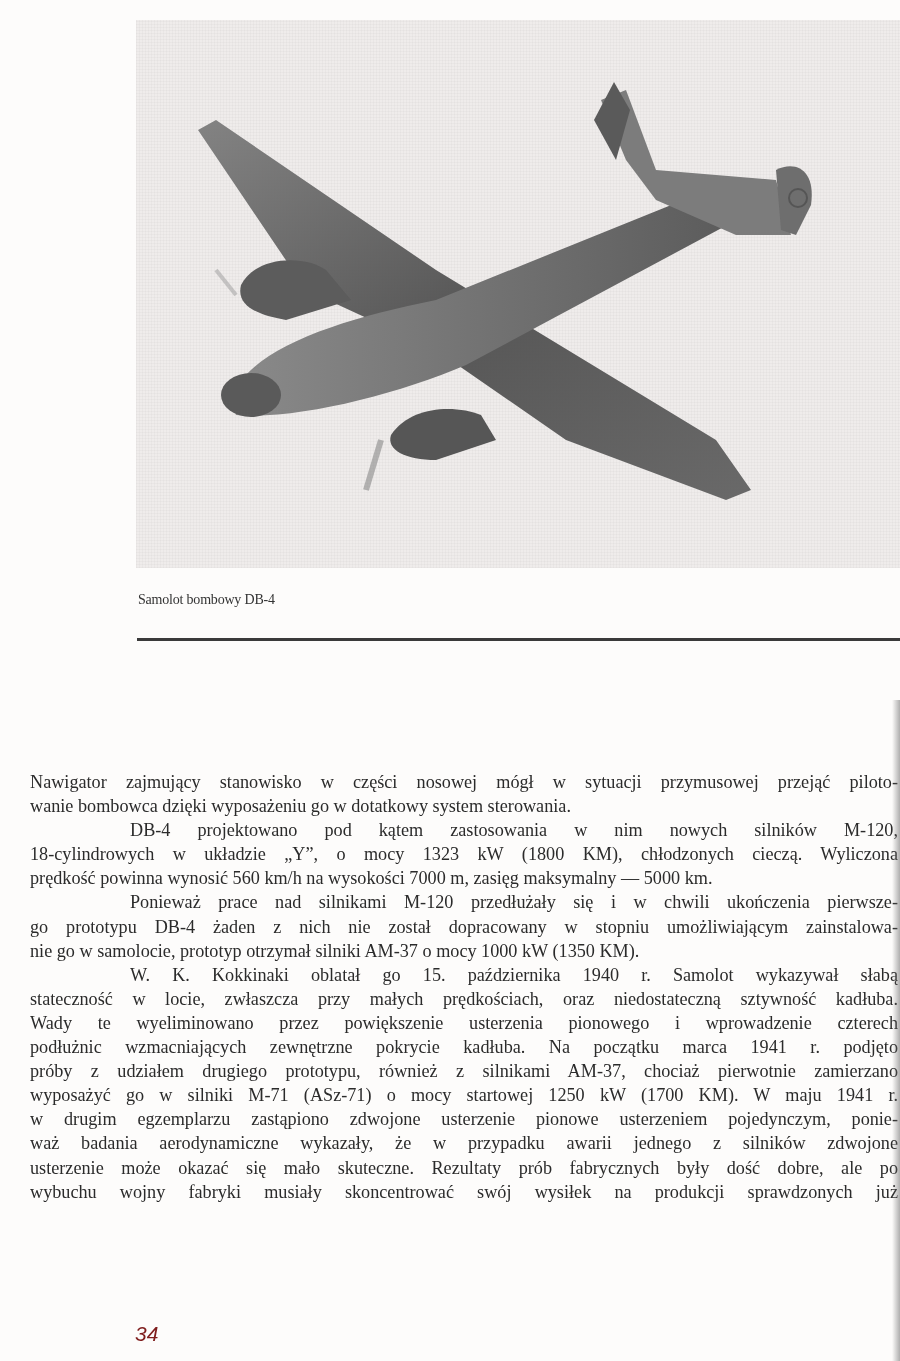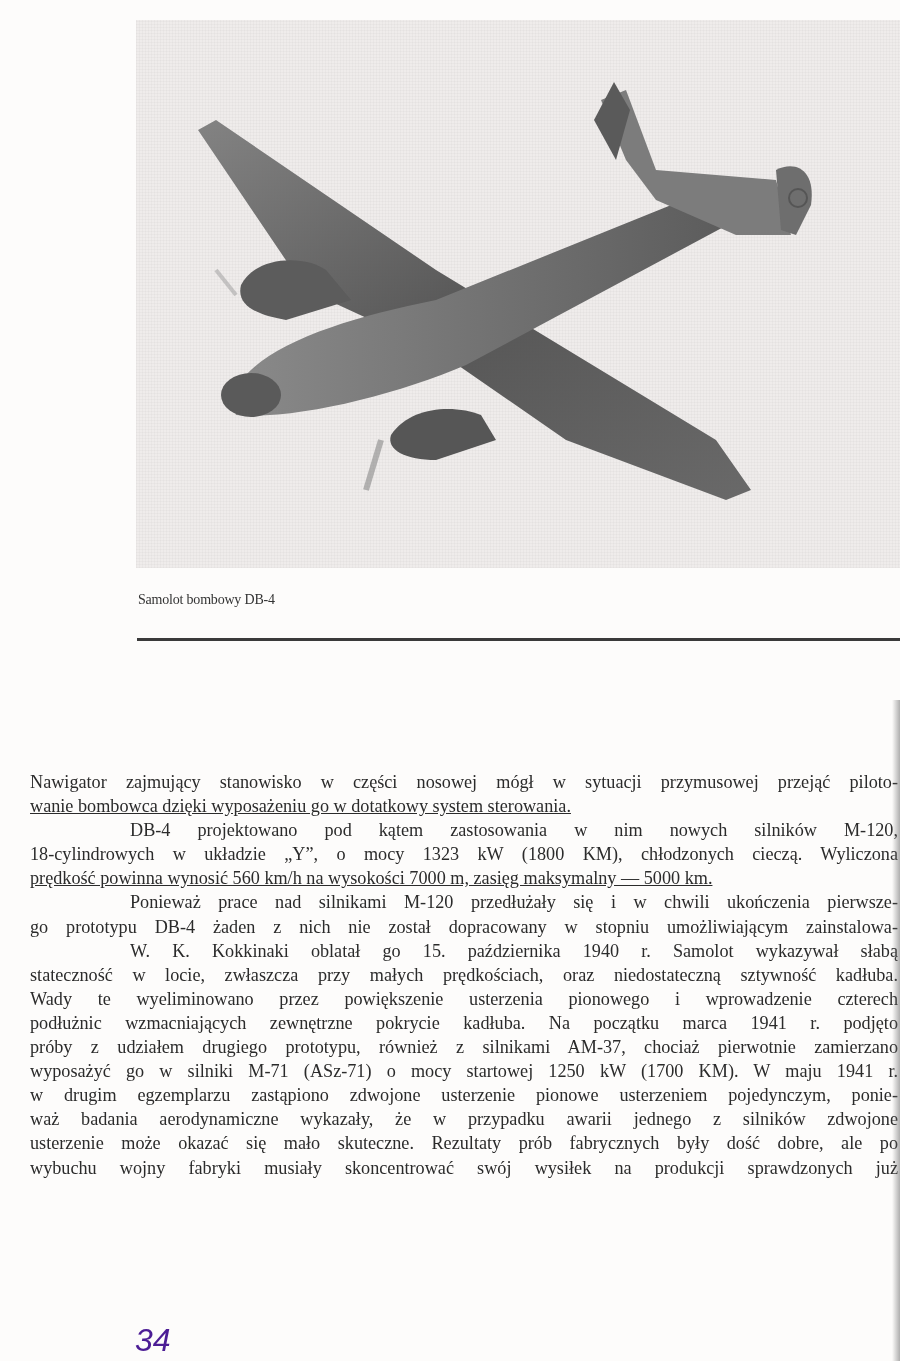--- a/index.html
+++ b/index.html
@@ -25,25 +25,25 @@
   .rule {
     position:absolute; left:137px; top:638px; width:763px; height:3px;
     background:#3a3a3a;
   }
   .text {
     position:absolute; left:30px; top:770px; width:870px;
     font-size:18.2px; line-height:24.1px; color:#2b2b2b;
   }
   .line { white-space:nowrap; display:block; text-align:justify; text-align-last:justify; width:868px; overflow:hidden; }
   .line.indent { padding-left:100px; width:768px; }
-  .line.last { text-align-last:left;text-decoration:underline; }
+  .line.last { text-align-last:left; }
   .page-number {
     position:absolute; left:135px; top:1322px;
     font-family:"Liberation Sans","DejaVu Sans",sans-serif;
-    font-style:italic; font-size:32px; color:#4c1d95;
+    font-style:italic; font-size:21px; color:#7f1d1d;
   }
   .edge {
     position:absolute; right:0; top:700px; width:8px; height:661px;
     background:linear-gradient(90deg, rgba(120,120,120,0.0), rgba(110,110,110,0.55));
   }
 </style>
 </head>
 <body>
 
 <div class="photo">
@@ -84,20 +84,21 @@
 <div class="rule"></div>
 
 <div class="text">
   <span class="line">Nawigator zajmujący stanowisko w części nosowej mógł w sytuacji przymusowej przejąć piloto-</span>
   <span class="line last">wanie bombowca dzięki wyposażeniu go w dotatkowy system sterowania.</span>
   <span class="line indent">DB-4 projektowano pod kątem zastosowania w nim nowych silników M-120,</span>
   <span class="line">18-cylindrowych w układzie „Y”, o mocy 1323 kW (1800 KM), chłodzonych cieczą. Wyliczona</span>
   <span class="line last">prędkość powinna wynosić 560 km/h na wysokości 7000 m, zasięg maksymalny — 5000 km.</span>
   <span class="line indent">Ponieważ prace nad silnikami M-120 przedłużały się i w chwili ukończenia pierwsze-</span>
   <span class="line">go prototypu DB-4 żaden z nich nie został dopracowany w stopniu umożliwiającym zainstalowa-</span>
+  <span class="line last">nie go w samolocie, prototyp otrzymał silniki AM-37 o mocy 1000 kW (1350 KM).</span>
   <span class="line indent">W. K. Kokkinaki oblatał go 15. października 1940 r. Samolot wykazywał słabą</span>
   <span class="line">stateczność w locie, zwłaszcza przy małych prędkościach, oraz niedostateczną sztywność kadłuba.</span>
   <span class="line">Wady te wyeliminowano przez powiększenie usterzenia pionowego i wprowadzenie czterech</span>
   <span class="line">podłużnic wzmacniających zewnętrzne pokrycie kadłuba. Na początku marca 1941 r. podjęto</span>
   <span class="line">próby z udziałem drugiego prototypu, również z silnikami AM-37, chociaż pierwotnie zamierzano</span>
   <span class="line">wyposażyć go w silniki M-71 (ASz-71) o mocy startowej 1250 kW (1700 KM). W maju 1941 r.</span>
   <span class="line">w drugim egzemplarzu zastąpiono zdwojone usterzenie pionowe usterzeniem pojedynczym, ponie-</span>
   <span class="line">waż badania aerodynamiczne wykazały, że w przypadku awarii jednego z silników zdwojone</span>
   <span class="line">usterzenie może okazać się mało skuteczne. Rezultaty prób fabrycznych były dość dobre, ale po</span>
   <span class="line">wybuchu wojny fabryki musiały skoncentrować swój wysiłek na produkcji sprawdzonych już</span>

